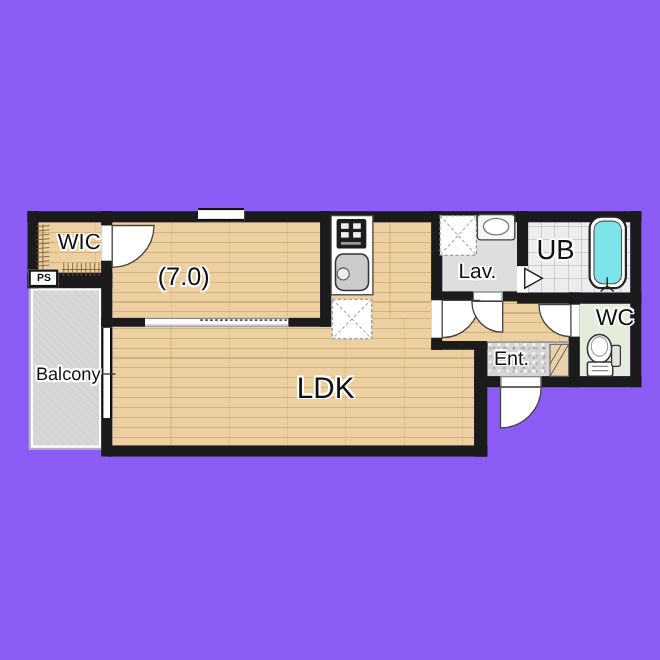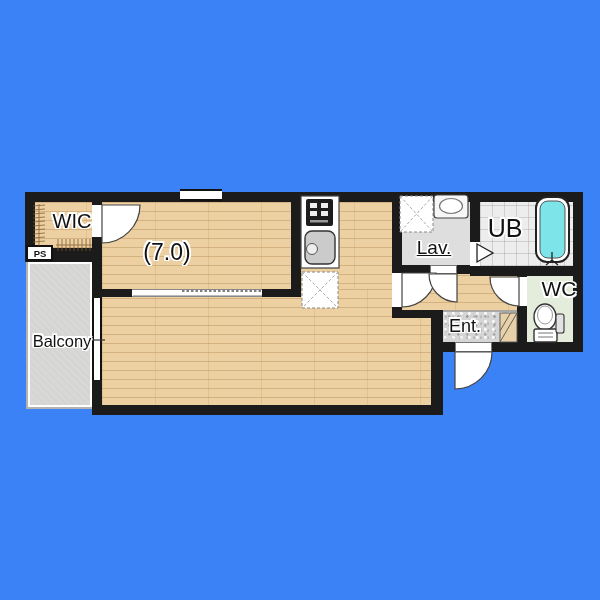--- a/index.html
+++ b/index.html
@@ -1,16 +1,16 @@
 <!DOCTYPE html>
 <html><head>
 <meta charset="utf-8">
 <style>
   html,body{margin:0;padding:0;background:#ffffff;}
-  #plan{position:relative;width:600px;height:600px;background:#3b82f6;overflow:hidden;
+  #plan{position:relative;width:600px;height:600px;background:#8b5cf6;overflow:hidden;
         font-family:"Liberation Sans",sans-serif;}
   .abs{position:absolute;}
   
   .wood{background-color:#ecd0a2;background-image:
     repeating-linear-gradient(180deg, rgba(164,118,60,.33) 0 1px, rgba(0,0,0,0) 1px 9px),
     repeating-linear-gradient(90deg, rgba(164,118,60,.17) 0 1px, rgba(0,0,0,0) 1px 53px);}
   .balcony{background-color:#d8d8d6;background-image:
     repeating-linear-gradient(45deg, rgba(0,0,0,.02) 0 2px, rgba(0,0,0,0) 2px 5px);
     border:2px solid #fff;box-shadow:0 0 0 2px #b2b2b0;}
   .lavfloor{background:#dedede;}
@@ -184,19 +184,20 @@
       <line x1="443" y1="311" x2="517" y2="311" stroke="#999" stroke-width="1.5"></line>
       </g>
     <g>
       <line x1="90" y1="340" x2="105" y2="340" stroke="#333" stroke-width="1.2"></line>
       </g>
   </svg>
 
   <div class="lbl" style="left:72px;top:221px;font-size:20px;">WIC</div>
   <div class="lbl" style="left:40px;top:253px;font-size:9.5px;font-weight:bold;text-shadow:none;">PS</div>
   <div class="lbl" style="left:167px;top:252px;font-size:23px;">(7.0)</div>
+  <div class="lbl" style="left:296px;top:353px;font-size:27px;">LDK</div>
   <div class="lbl" style="left:62px;top:341px;font-size:16.5px;">Balcony</div>
-  <div class="lbl" style="left:434px;top:248px;font-size:19px;text-decoration:underline;">Lav.</div>
+  <div class="lbl" style="left:434px;top:248px;font-size:19px;">Lav.</div>
   <div class="lbl" style="left:505px;top:228px;font-size:25px;">UB</div>
   <div class="lbl" style="left:547px;top:289px;font-size:21px;padding-left:24px;">WC</div>
   <div class="lbl" style="left:465px;top:326px;font-size:18px;">Ent.</div>
 
 </div>
 
 </body></html>

